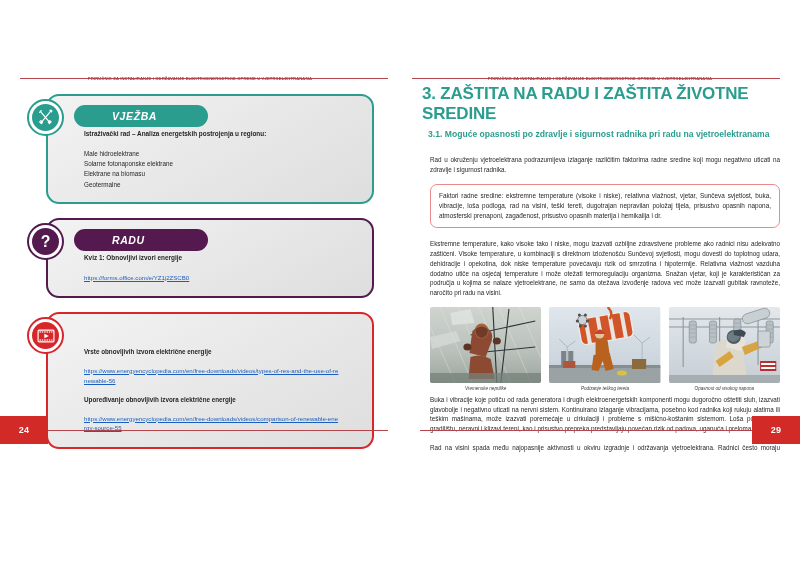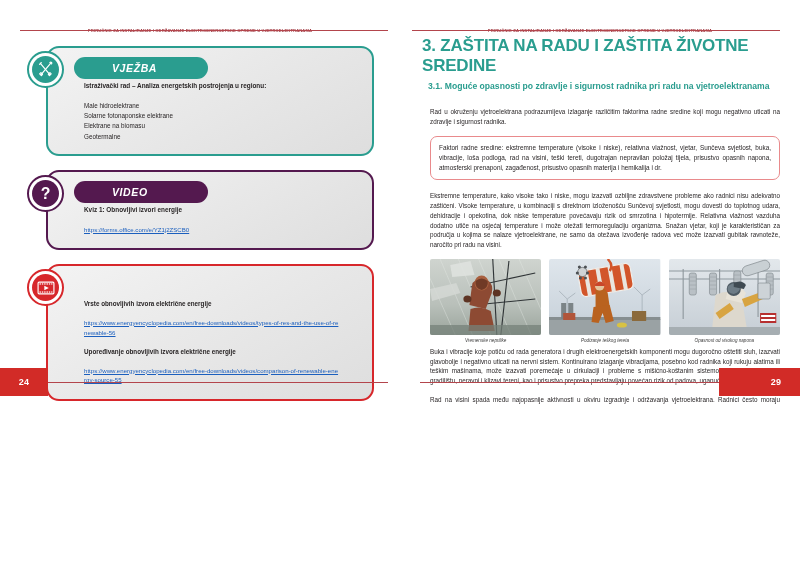--- a/index.html
+++ b/index.html
@@ -21,20 +21,21 @@
     background: #ffffff;
     display: flex;
   }
   .page {
     position: relative;
     width: 400px;
     height: 406px;
     background: #ffffff;
     box-sizing: border-box;
     overflow: hidden;
+    margin-top: 48px;
   }
   .page-left  { padding: 0; }
   .page-right { padding: 0; }
 
   
   .runhead {
     position: absolute;
     top: 18px;
     left: 0;
     right: 0;
@@ -69,21 +70,21 @@
     background: #d22b27;
     color: #ffffff;
     font-size: 9px;
     font-weight: 700;
     display: flex;
     align-items: center;
     justify-content: center;
     letter-spacing: 0.3px;
   }
   .page-left .folio  { left: 0; }
-  .page-right .folio { right: 0; padding-left: 33px; }
+  .page-right .folio { right: 0; }
   .footer-rule {
     position: absolute;
     bottom: 23px;
     height: 1px;
     background: #b3454c;
   }
   .page-left .footer-rule  { left: 48px; right: 12px; }
   .page-right .footer-rule { left: 20px; right: 48px; }
 
   
@@ -304,21 +305,21 @@
 
       <div class="card purple">
         <div class="card-icon">
           <div class="disc">
             <svg width="19" height="19" viewBox="0 0 24 24">
               <text x="12" y="18.5" text-anchor="middle" font-family="Liberation Sans, sans-serif" font-size="20" font-weight="700" fill="#ffffff">?</text>
             </svg>
           </div>
         </div>
         <div class="card-badge">
-          <span class="card-badge-text">VIDEO</span>
+          <span class="card-badge-text">RADU</span>
         </div>
         <div class="card-body">
           <p class="card-lead">Kviz 1: Obnovljivi izvori energije</p>
           <a class="card-link" href="#">https://forms.office.com/e/YZ1j2ZSCB0</a>
         </div>
       </div>
 
       <div class="card red">
         <div class="card-icon">
           <div class="disc">

